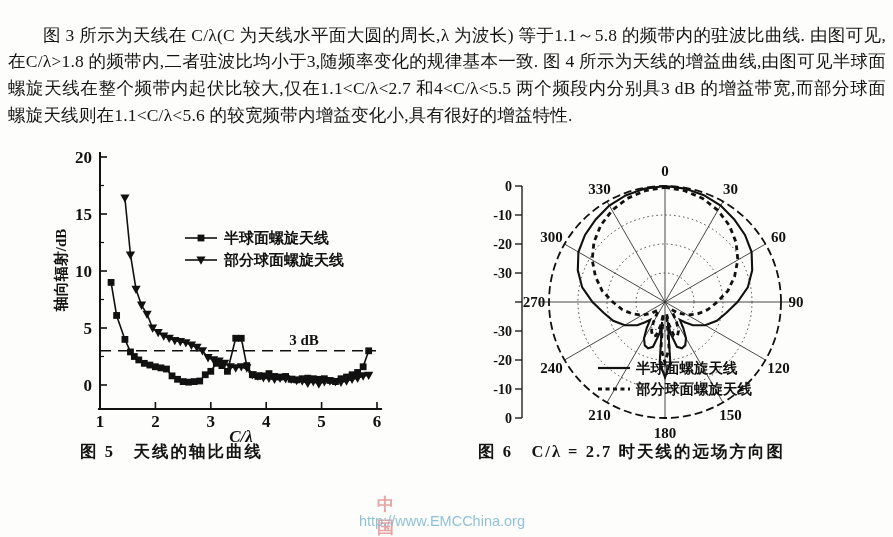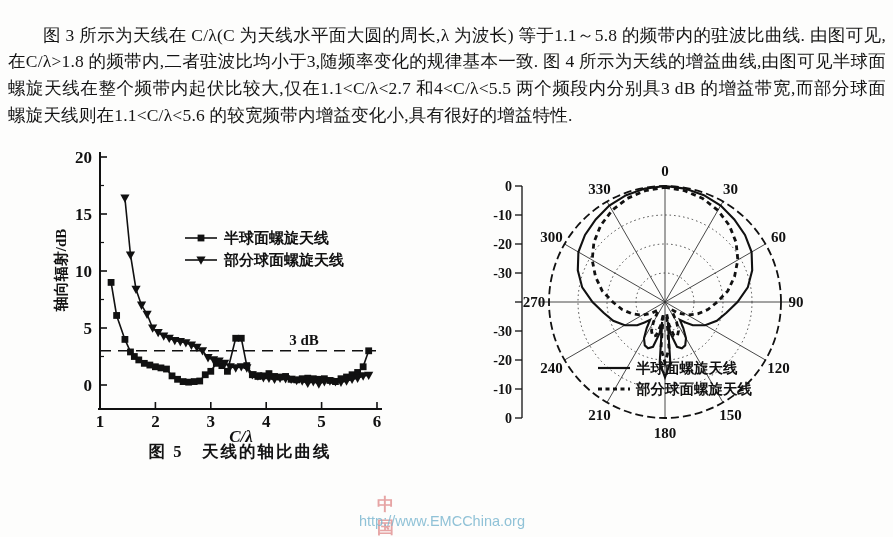--- a/index.html
+++ b/index.html
@@ -11,21 +11,21 @@
     position:absolute;text-align:justify;font-size:17.5px;line-height:26.8px;
     color:#141414;letter-spacing:0.2px;
   }
   .para-top{left:8px;top:4px;width:878px;text-indent:2em;}
   .para-bottom{left:8px;top:466px;width:878px;text-indent:2em;}
   .fig{position:absolute;}
   .fig5{left:36px;top:146px;width:420px;height:300px;}
   .fig6{left:470px;top:160px;width:420px;height:290px;}
   .fig-caption{
     position:absolute;font-weight:bold;font-size:16.5px;color:#141414;
-    text-align:center;letter-spacing:2px;
+    text-align:left;letter-spacing:2px;
   }
   .fig5-caption{left:80px;top:441px;width:320px;}
   .fig6-caption{left:478px;top:441px;width:380px;}
   .watermark{position:absolute;pointer-events:none;}
   .wm-name{
     position:absolute;left:377px;top:493px;font-size:17px;font-weight:bold;
     letter-spacing:1px;font-family:"Liberation Sans",sans-serif;
   }
   .wm-url{
     position:absolute;left:359px;top:513px;font-size:14.5px;
@@ -244,20 +244,21 @@
         </g>
         <g>
           <line x1="128" y1="208" x2="160" y2="208" stroke="#111111" stroke-width="2.2"></line>
           <text x="166" y="213" fill="#111111" font-weight="bold" font-size="14.5">半球面螺旋天线</text>
           <line x1="128" y1="229" x2="160" y2="229" stroke="#111111" stroke-width="3" stroke-dasharray="4 3.5"></line>
           <text x="166" y="234" fill="#111111" font-weight="bold" font-size="14.5">部分球面螺旋天线</text>
         </g>
       </svg>
   </div>
 
+  <div class="fig-caption fig6-caption">图 6　C/λ = 2.7 时天线的远场方向图</div>
 
 
   <div class="watermark">
     <div class="wm-name" style="color: rgba(226, 148, 148, 0.85);">中国电磁兼容网</div>
     <div class="wm-url" style="color: rgba(125, 183, 208, 0.85);">http://www.EMCChina.org</div>
   </div>
 
 </div>
 
 </body></html>

